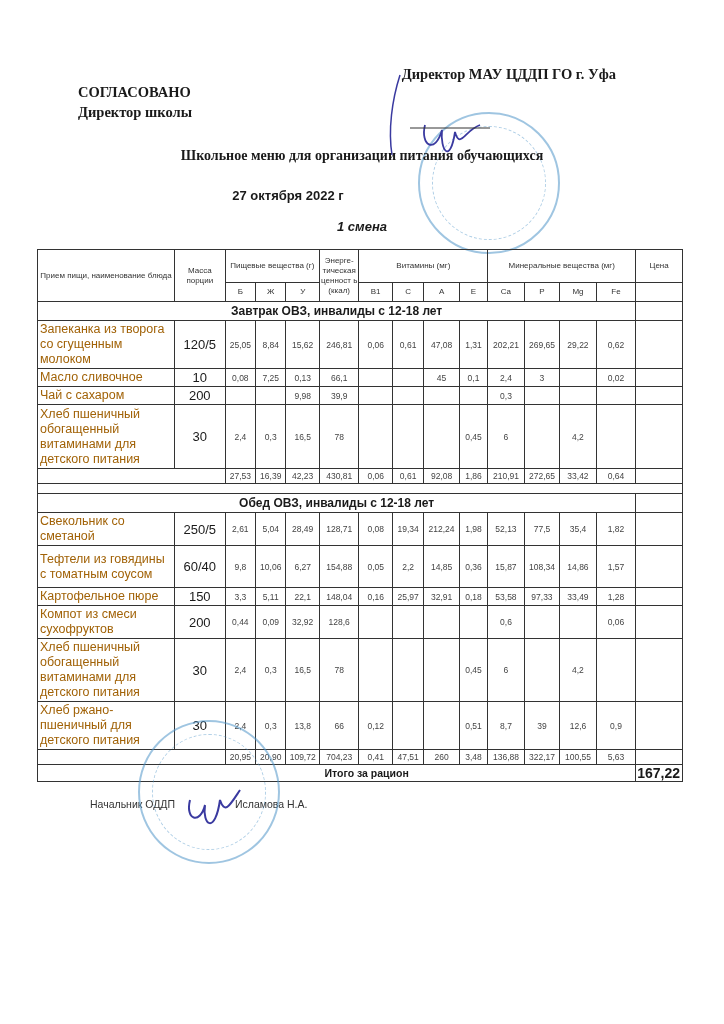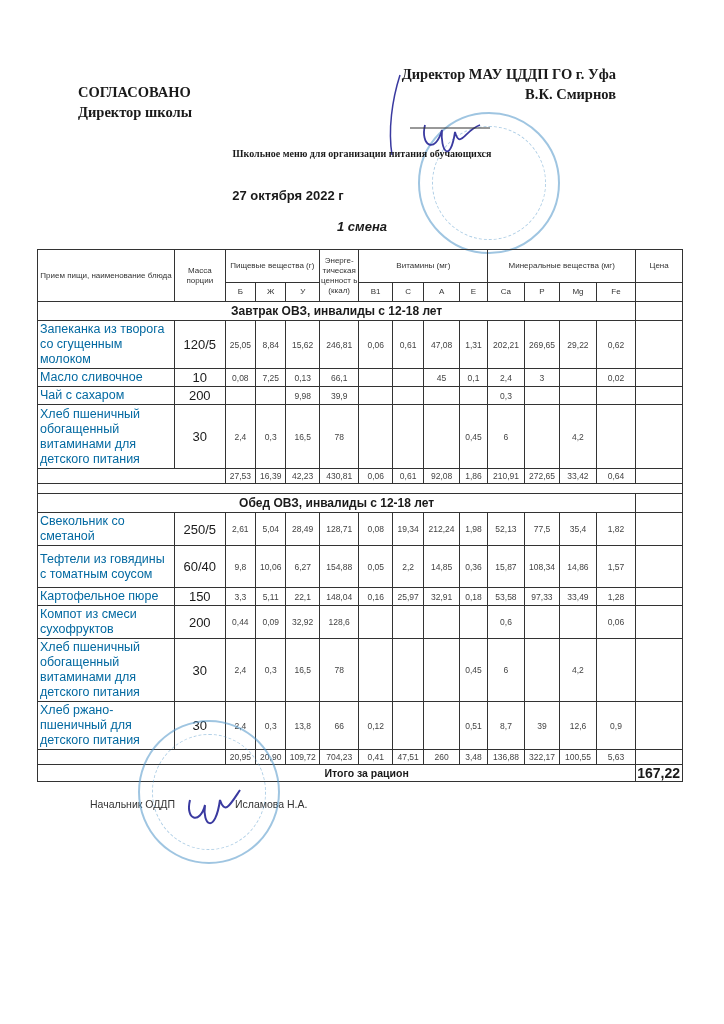--- a/index.html
+++ b/index.html
@@ -3,27 +3,27 @@
 <meta charset="utf-8">
 <style>
   html,body{margin:0;padding:0;background:#fff;}
   body{width:724px;height:1024px;position:relative;overflow:hidden;color:#1a1a1a;font-family:"Liberation Sans",sans-serif;}
   .serif{font-family:"Liberation Serif","DejaVu Serif",serif;font-weight:bold;}
   .abs{position:absolute;}
   #agreed{left:78px;top:82px;font-size:14.5px;line-height:20px;}
   #approve{left:382px;top:64px;font-size:14.5px;line-height:20px;text-align:right;width:234px;}
   #approve .l1{text-align:center;padding-left:40px;}
   #approve .l3{text-align:right;}
-  #title{left:0;width:724px;top:148px;text-align:center;font-size:10px;}
+  #title{left:0;width:724px;top:148px;text-align:center;font-size:14px;}
   #date{left:0;width:576px;top:188px;text-align:center;font-size:13px;font-weight:bold;}
   #shift{left:0;width:724px;top:219px;text-align:center;font-size:13px;font-weight:bold;font-style:italic;}
   table{position:absolute;left:37px;top:249px;border-collapse:collapse;table-layout:fixed;width:646px;}
   td,th{border:1px solid #333;padding:0;font-weight:normal;text-align:center;vertical-align:middle;}
   th{font-size:8px;color:#333;line-height:10px;}
-  .name{text-align:left;font-size:12.5px;line-height:15px;padding:1px 2px;color:#0369a1;}
+  .name{text-align:left;font-size:12.5px;line-height:15px;padding:1px 2px;color:#a16207;}
   .mass{font-size:13px;margin-left:36px;}
   .num{font-size:8.5px;color:#444;}
   .sec td{font-size:12px;font-weight:bold;height:18px;}
   .total td.num{height:14px;}
   .final td{height:16px;}
   .final .lbl{font-size:10.5px;font-weight:bold;text-align:center;padding-left:60px;}
   .final .price{font-size:14px;font-weight:bold;text-align:right;padding-right:2px;}
   #chief{left:90px;top:798px;font-size:10.5px;color:#333;}
   #chief .n2{margin-left:60px;}
   .stamp{position:absolute;border-radius:50%;border:2px solid rgba(80,150,200,.55);}
@@ -33,21 +33,20 @@
 </head>
 <body>
 
 <div id="agreed" class="abs serif">
   <div>СОГЛАСОВАНО</div>
   <div>Директор школы</div>
 </div>
 
 <div id="approve" class="abs serif">
   <div>Директор МАУ ЦДДП ГО г. Уфа</div>
-  <div class="l3">В.К. Смирнов</div>
 </div>
 
 <div class="stamp" style="left:418px;top:112px;width:138px;height:138px;"></div>
 <svg class="sig" style="left:380px;top:70px;" width="120" height="110" viewBox="0 0 120 110">
   <path d="M20 5 C12 30 8 60 12 85" stroke="#3a3aa0" stroke-width="1.5" fill="none"></path>
   <path d="M45 55 C40 75 55 85 62 60 C60 80 70 95 75 62 C80 80 85 60 100 55" stroke="#3a3aa0" stroke-width="1.8" fill="none"></path>
   <line x1="30" y1="58" x2="110" y2="58" stroke="#333" stroke-width="1"></line>
 </svg>
 
 <div id="title" class="abs serif">Школьное меню для организации питания обучающихся</div>

